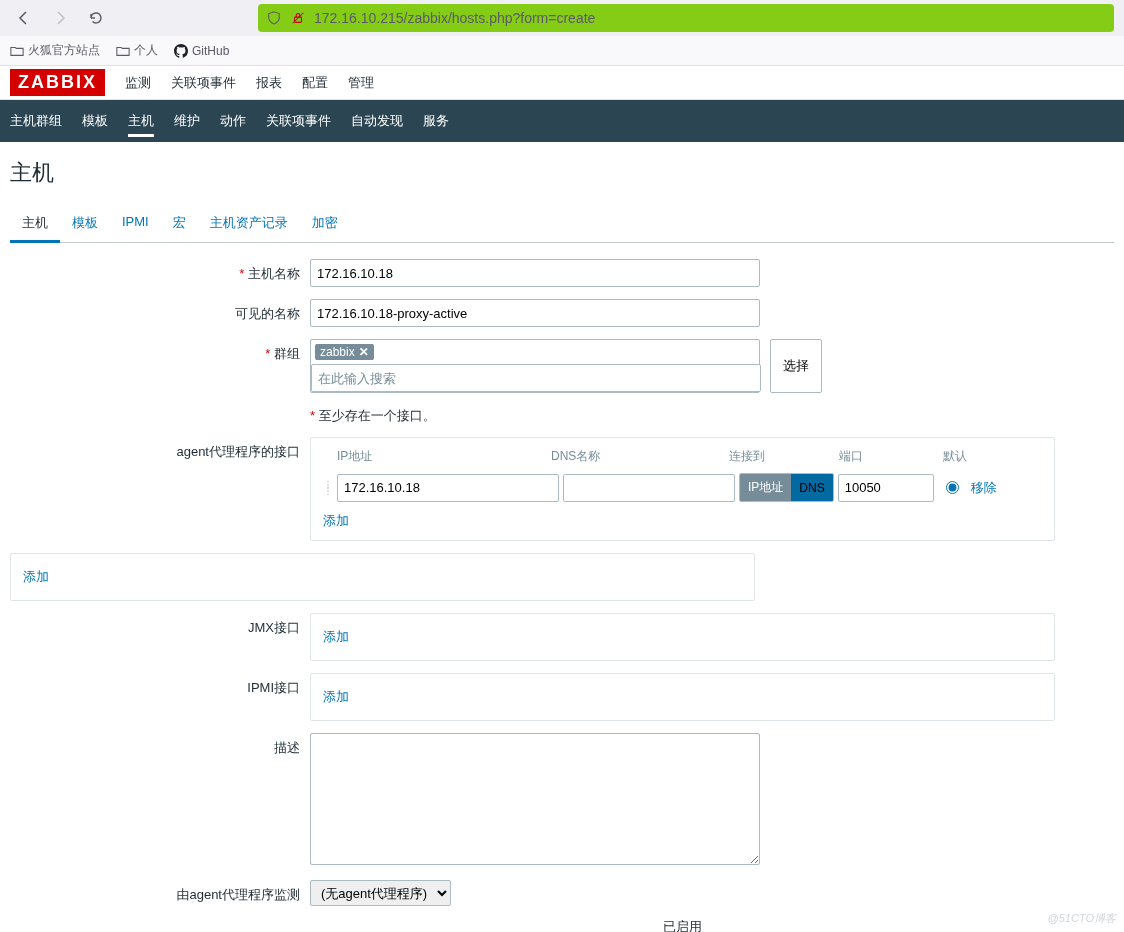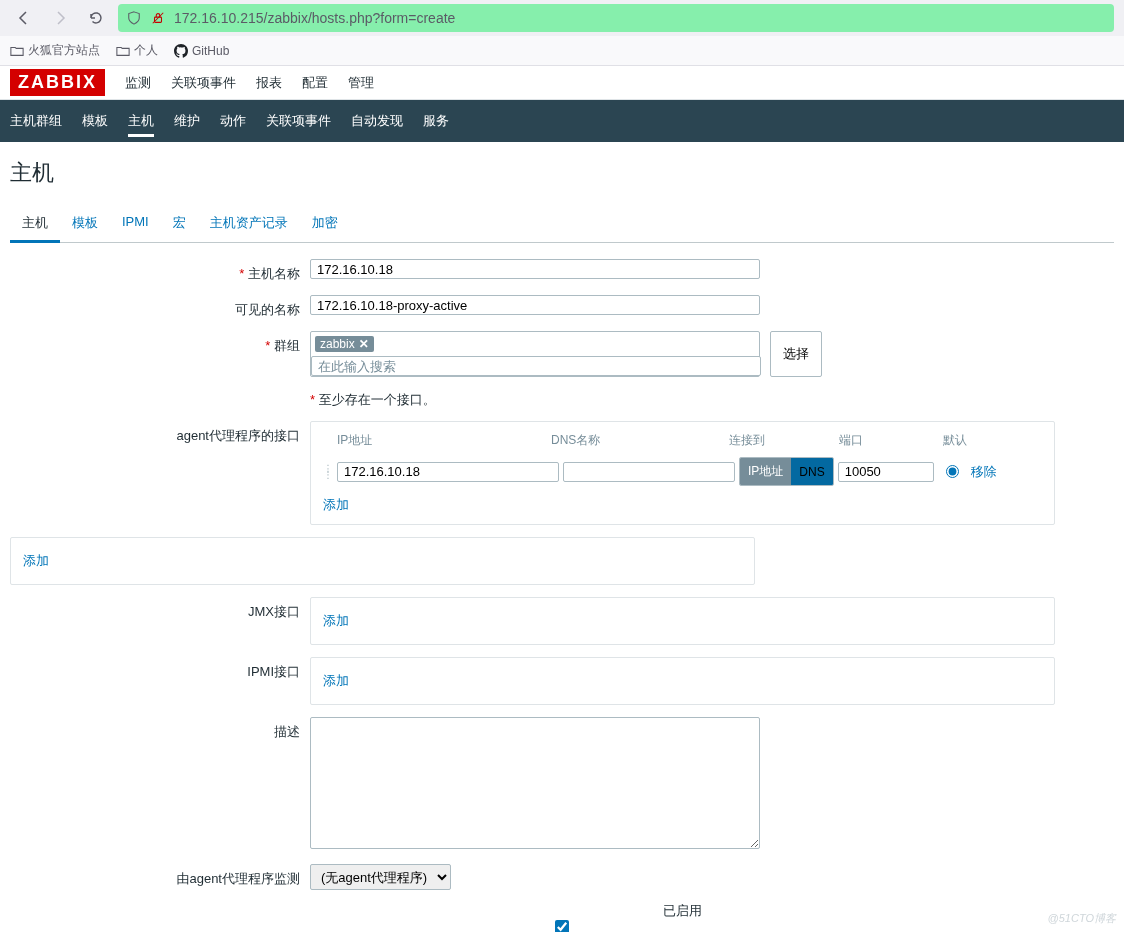--- a/index.html
+++ b/index.html
@@ -2,21 +2,21 @@
 <html><head>
 <meta charset="utf-8">
 <style>
   * { box-sizing: border-box; margin: 0; padding: 0; }
   body { font-family: Arial, "Microsoft YaHei", sans-serif; font-size: 13px; color: #1f2c33; background: #fff; width: 1124px; }
   
   
   .browser-bar { height: 36px; background: #f0f0f4; display: flex; align-items: center; padding: 0 10px; gap: 8px; }
   .nav-btn { width: 28px; height: 28px; border: none; background: transparent; border-radius: 4px; display: flex; align-items: center; justify-content: center; cursor: pointer; color: #5b5b66; }
   .nav-btn.disabled { color: #bfbfc9; }
-  .url-bar { flex: 1; height: 28px; background: #86efac; border-radius: 4px; display: flex; align-items: center; padding: 0 8px; gap: 8px; color: #5b5b66; font-size: 14px; }
+  .url-bar { flex: 1; height: 28px; background: #84cc16; border-radius: 4px; display: flex; align-items: center; padding: 0 8px; margin-left: 140px; gap: 8px; color: #5b5b66; font-size: 14px; }
   .shield-icon, .blocked-icon { width: 16px; height: 16px; display: inline-flex; align-items: center; justify-content: center; }
   .url-text { color: #5b5b66; font-size: 14px; }
   
   .bookmark-bar { height: 30px; background: #f9f9fb; display: flex; align-items: center; padding: 0 10px; gap: 16px; border-bottom: 1px solid #e0e0e6; }
   .bookmark-item { display: flex; align-items: center; gap: 4px; color: #5b5b66; font-size: 12px; cursor: pointer; }
   .folder-icon { width: 14px; height: 14px; }
   
   
   .zbx-header { height: 34px; background: #fff; display: flex; align-items: center; padding: 0 10px; gap: 20px; border-bottom: 1px solid #dfe4e7; }
   .zbx-logo { background: #d40000; color: #fff; font-weight: bold; font-size: 18px; letter-spacing: 2px; padding: 3px 8px; }
@@ -37,21 +37,21 @@
   .tab { padding: 8px 12px; color: #0275b8; cursor: pointer; font-size: 13px; }
   .tab.active { color: #1f2c33; border-bottom: 3px solid #0275b8; margin-bottom: -1px; }
   
   .form-area { padding-top: 16px; }
   .form-row { display: flex; margin-bottom: 12px; align-items: flex-start; }
   .form-label { width: 300px; text-align: right; padding-right: 10px; padding-top: 6px; color: #1f2c33; }
   .req::before { content: '* '; color: #d40000; }
   .form-input { flex: 0 0 auto; }
   
   input[type="text"], textarea, select { border: 1px solid #acbbc2; padding: 4px 6px; font-size: 13px; font-family: inherit; border-radius: 2px; }
-  input[type="text"] { width: 450px; height: 20px; }
+  input[type="text"] { width: 450px; height: 28px; }
   textarea { width: 450px; height: 132px; resize: both; }
   select { height: 26px; }
   
   .tag-box { border: 1px solid #acbbc2; width: 450px; border-radius: 2px; position: relative; }
   .tag { display: inline-flex; align-items: center; background: #768d99; color: #fff; border-radius: 2px; padding: 1px 5px; margin: 4px; font-size: 12px; gap: 4px; }
   .tag-remove { cursor: pointer; font-weight: bold; }
   .tag-input { border: none; width: 430px; padding: 3px 6px; font-size: 13px; outline: none; }
   .tag-input::placeholder { color: #768d99; }
   
   .select-btn { margin-left: 10px; border: 1px solid #acbbc2; background: #fff; padding: 5px 12px; border-radius: 2px; cursor: pointer; font-size: 13px; }

